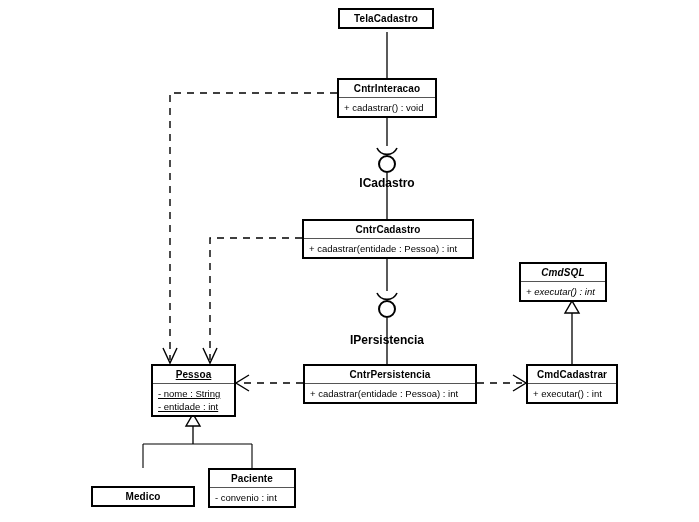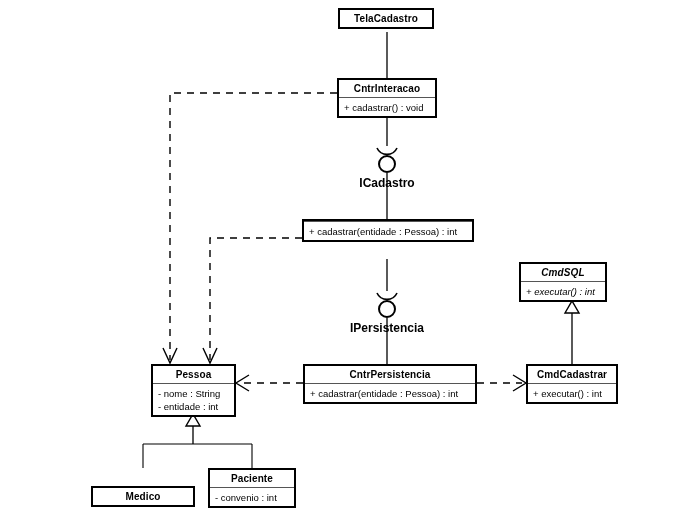--- a/index.html
+++ b/index.html
@@ -126,33 +126,34 @@
   </div>
 
   <div class="uml-class" style="left:337px; top:78px; width:100px;">
     <div class="uml-name">CntrInteracao</div>
     <div class="uml-compartment">
       <div class="uml-member">+ cadastrar() : void</div>
     </div>
   </div>
 
   <div class="uml-class" style="left:302px; top:219px; width:172px;">
+    <div class="uml-name">CntrCadastro</div>
     <div class="uml-compartment">
       <div class="uml-member">+ cadastrar(entidade : Pessoa) : int</div>
     </div>
   </div>
 
   <div class="uml-class abstract" style="left:519px; top:262px; width:88px;">
     <div class="uml-name">CmdSQL</div>
     <div class="uml-compartment">
       <div class="uml-member">+ executar() : int</div>
     </div>
   </div>
 
-  <div class="uml-class" style="left:151px; top:364px; width:85px;">
+  <div class="uml-class" style="left:151px; top:364px; width:85px;text-decoration:underline;">
     <div class="uml-name">Pessoa</div>
     <div class="uml-compartment">
       <div class="uml-member">- nome : String</div>
       <div class="uml-member">- entidade : int</div>
     </div>
   </div>
 
   <div class="uml-class" style="left:303px; top:364px; width:174px;">
     <div class="uml-name">CntrPersistencia</div>
     <div class="uml-compartment">
@@ -175,15 +176,15 @@
     <div class="uml-name">Paciente</div>
     <div class="uml-compartment">
       <div class="uml-member">- convenio : int</div>
     </div>
   </div>
 
   <div class="iface-ball" style="left:378px; top:155px;"></div>
   <div class="iface-label" style="left:337px; top:176px; width:100px;">ICadastro</div>
 
   <div class="iface-ball" style="left:378px; top:300px;"></div>
-  <div class="iface-label" style="left:332px; top:321px; width:110px;">IPersistencia</div>
+  <div class="iface-label" style="left:332px; top:333px; width:110px;">IPersistencia</div>
 
 </div>
 
 </body></html>

